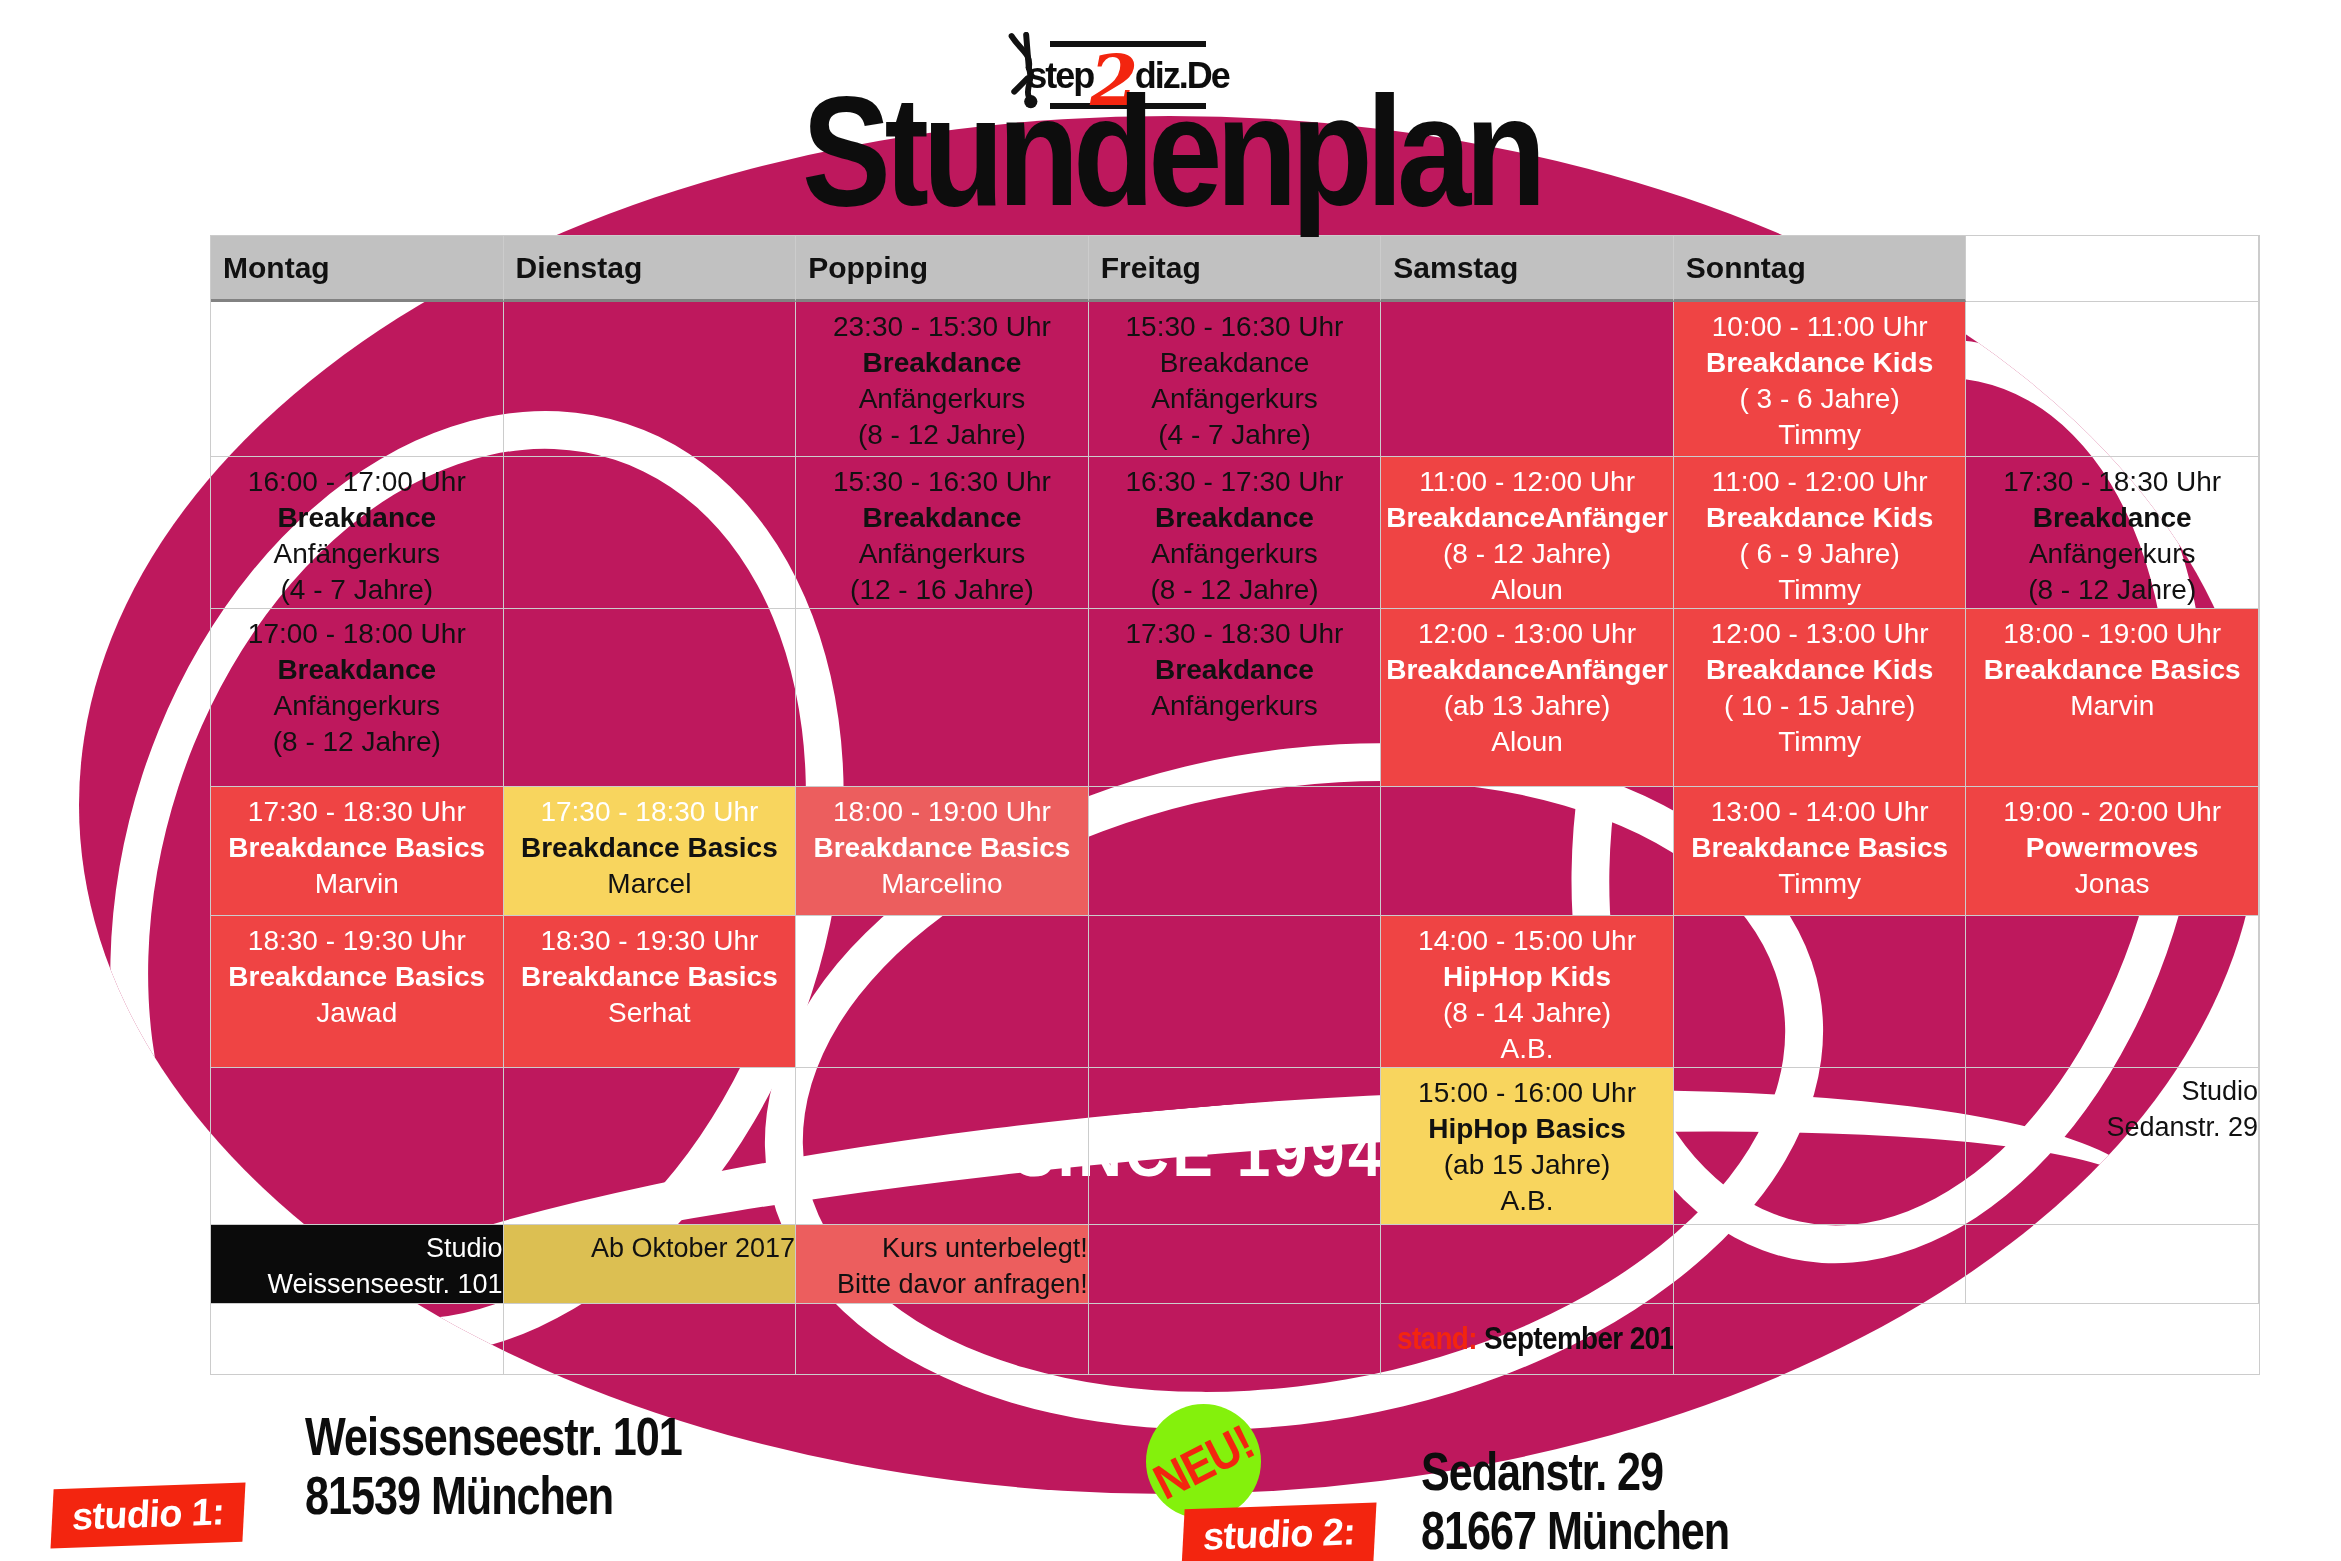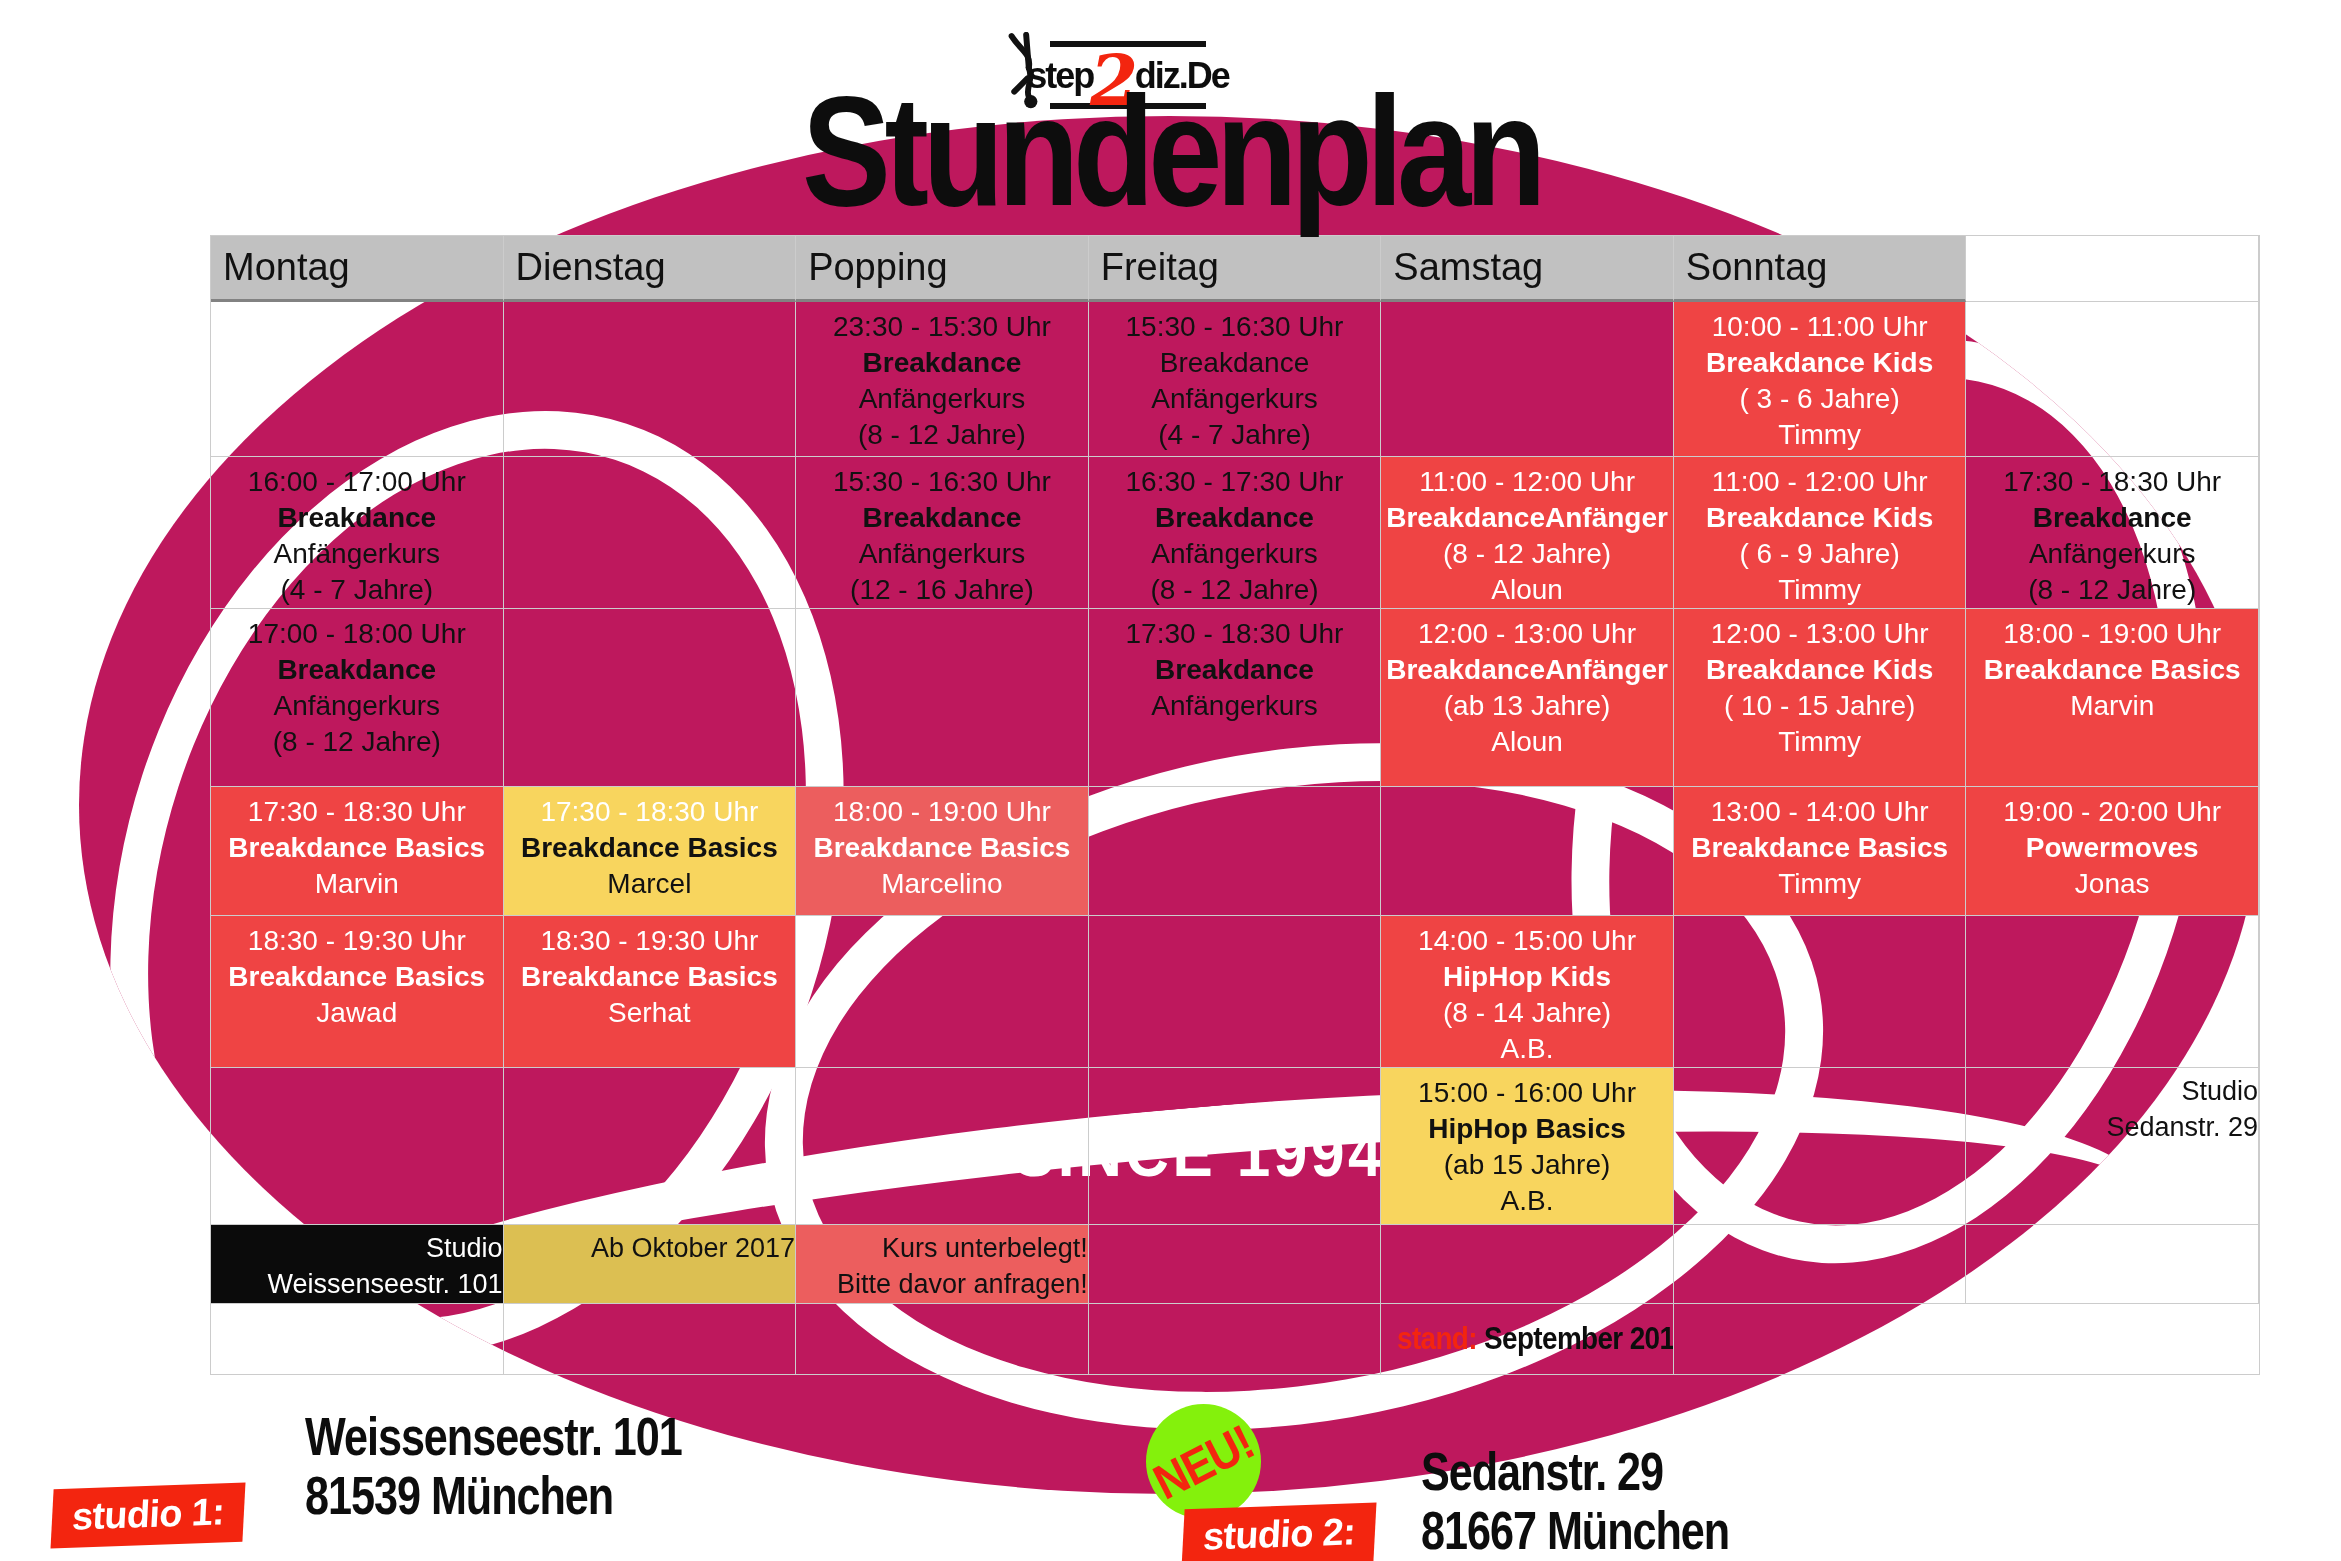--- a/index.html
+++ b/index.html
@@ -37,21 +37,21 @@
          white-space:nowrap;z-index:3;line-height:1;}
 
   
   .schedule{position:absolute;left:210px;top:235px;width:2050px;height:1140px;z-index:2;
             display:grid;grid-template-columns:repeat(7,1fr);
             grid-template-rows:66px 155px 152px 178px 129px 152px 157px 79px 71px;
             border:0.7px solid #cccccc;box-sizing:border-box;}
   .cell{border-right:0.7px solid #cccccc;border-bottom:0.7px solid #cccccc;
         box-sizing:border-box;text-align:center;padding-top:6.6px;overflow:hidden;}
   .cell.header{background:#c1c1c1;display:flex;align-items:center;text-align:left;
-               padding:0 0 0 12px;font-weight:400;font-size:38px;color:#111;
+               padding:0 0 0 12px;font-weight:700;font-size:30px;color:#111;
                border-bottom:3.3px solid #828282;}
   .cell.black{background:#ef4444;color:#fff;}
   .cell.yellow{background:#f8d55e;color:#111;}
   .cell.red{background:#ec5e5e;color:#fff;}
   .cell.note,.cell.note-black,.cell.note-gold,.cell.note-red{
         text-align:right;padding:5.3px 0 0 10.6px;}
   .cell.note-black{background:#0b0b0b;color:#fff;}
   .cell.note-gold{background:#dcbf52;color:#111;}
   .cell.note-red{background:#ec5e5e;color:#111;}
   .cell.stand{display:flex;align-items:center;padding:0 0 0 16px;}

